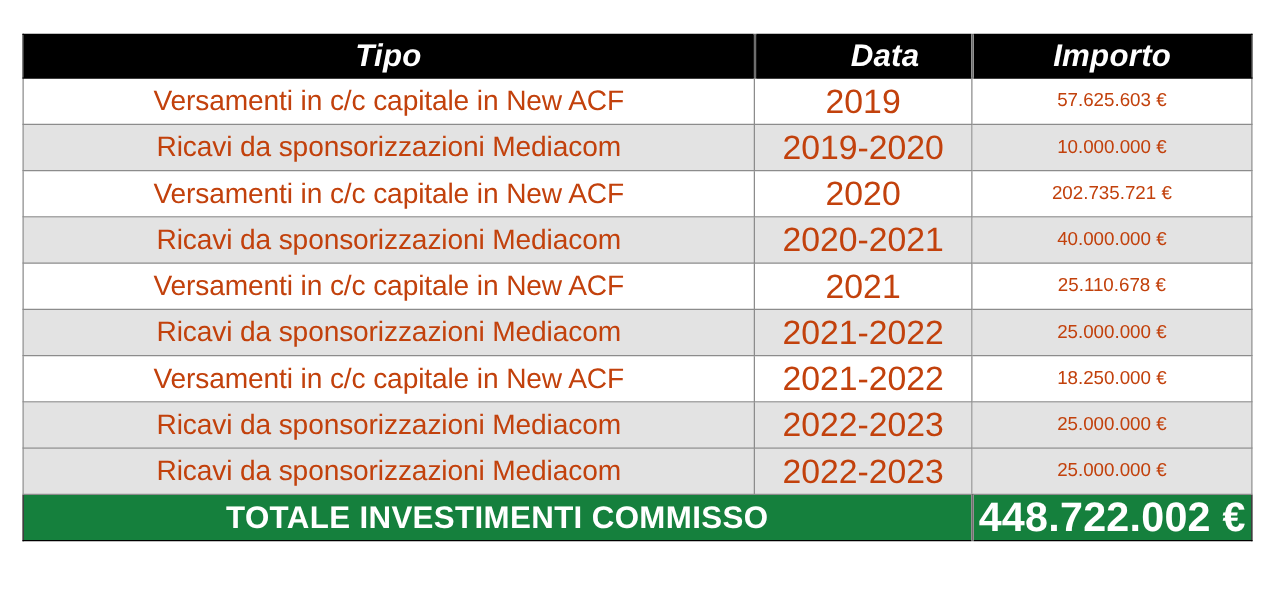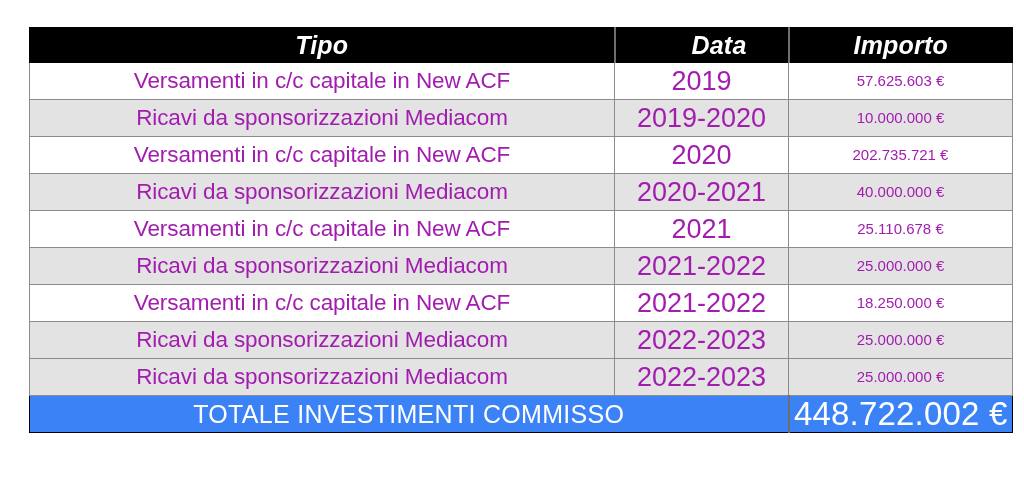--- a/index.html
+++ b/index.html
@@ -14,21 +14,21 @@
 
   #page {
     position: relative;
     width: 1024px;
     height: 486px;
     background: #ffffff;
   }
 
   #investments-table {
     position: absolute;
-    left: 29px;
+    left: 18px;
     top: 27px;
     width: 983px;
     border-collapse: collapse;
     table-layout: fixed;
     background: #ffffff;
   }
 
   #investments-table col.col-tipo    { width: 585px; }
   #investments-table col.col-data    { width: 174px; }
   #investments-table col.col-importo { width: 224px; }
@@ -41,21 +41,21 @@
     vertical-align: middle;
     height: 36px;
     line-height: 36px;
     white-space: nowrap;
     overflow: hidden;
     border-left: 1px solid #8c8c8c;
     border-right: 1px solid #8c8c8c;
     border-top: 1px solid #8c8c8c;
     border-bottom: 1px solid #8c8c8c;
     font-size: 22px;
-    color: #a21caf;
+    color: #c2410c;
     font-weight: 400;
   }
 
   
   #investments-table thead tr th {
     background: #000000;
     color: #ffffff;
     font-weight: 700;
     font-style: italic;
     font-size: 25px;
@@ -77,23 +77,23 @@
   }
   #investments-table tbody td.cell-data {
     font-size: 27px;
   }
   #investments-table tbody td.cell-importo {
     font-size: 15px;
   }
 
   
   #investments-table tfoot td {
-    background: #3b82f6;
+    background: #15803d;
     color: #ffffff;
-    font-weight: 400;
+    font-weight: 700;
     font-style: normal;
     height: 36px;
     line-height: 36px;
     border-color: #000000;
     margin-top: 44px;
   }
   #investments-table tfoot td.total-label {
     font-size: 25px;
     letter-spacing: 0.3px;
     border-right: 2px solid #6e6e6e;

